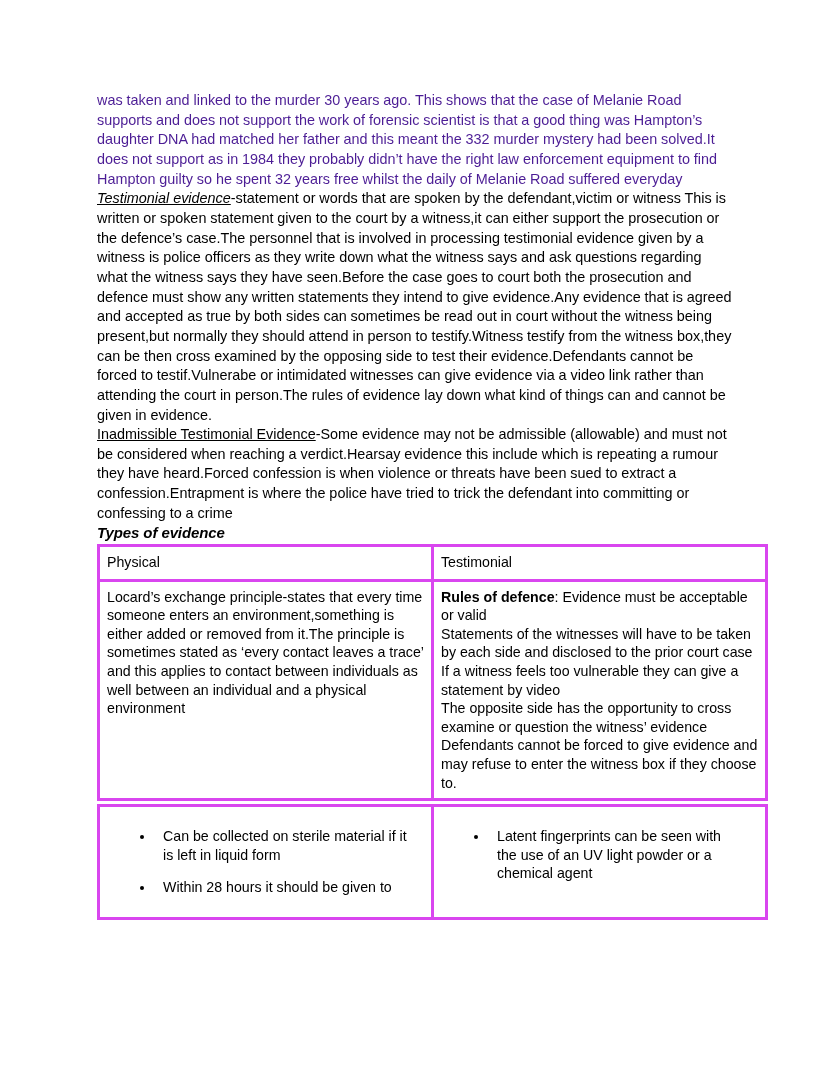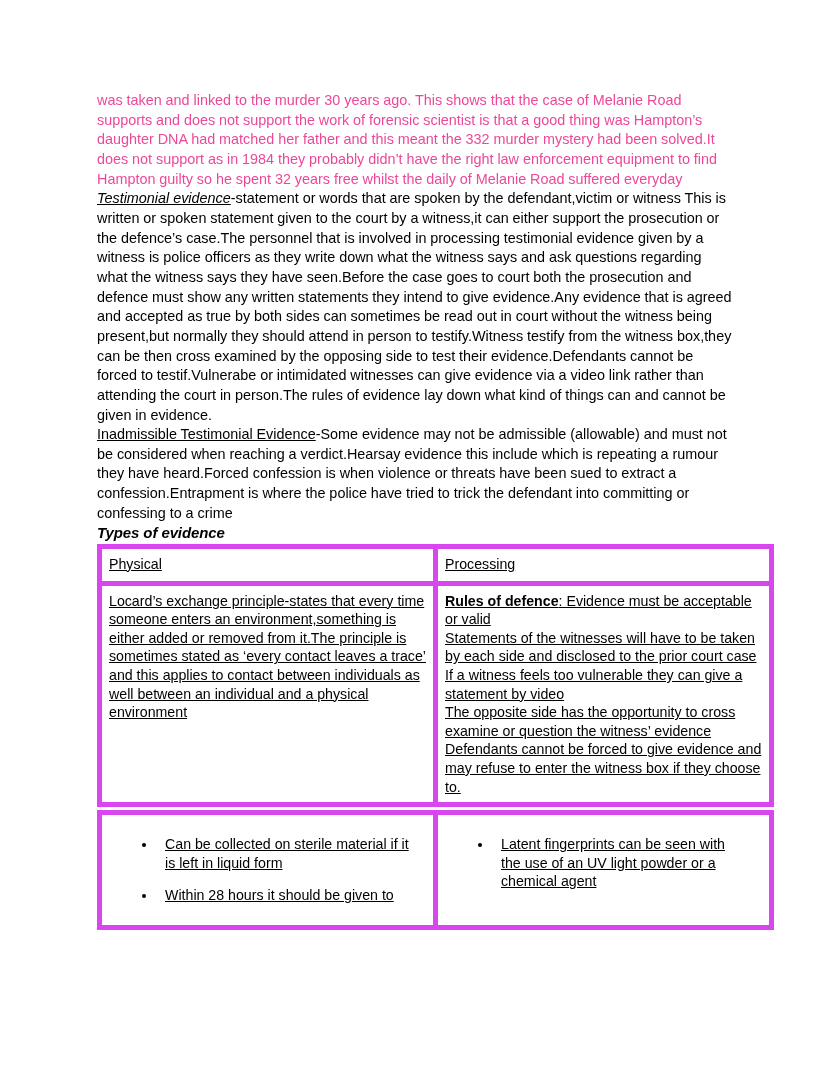--- a/index.html
+++ b/index.html
@@ -28,21 +28,21 @@
     width: 636px;
   }
   p.para {
     margin: 0;
     font-size: 14.4px;
     line-height: 19.65px;
     text-align: left;
     word-spacing: -0.1px;
   }
   p.para.red {
-    color: #ec4899;
+    color: #4c1d95;
   }
   .u {
     text-decoration: underline;
   }
   .iu {
     font-style: italic;
     text-decoration: underline;
     text-align: center;
   }
   .b {
@@ -56,26 +56,25 @@
     font-weight: bold;
     letter-spacing: -0.1px;
   }
   table.tbl {
     border-collapse: collapse;
     width: 634px;
     table-layout: fixed;
     margin: 1px 0 0 0;
   }
   table.tbl td {
-    border: 5px solid #d946ef;
+    border: 3px solid #d946ef;
     vertical-align: top;
     padding: 6px 7px 6px 7px;
     font-size: 14.2px;
     line-height: 18.6px;
-    text-decoration: underline;
   }
   table.tbl td.col-left  { width: 317px; }
   table.tbl td.col-right { width: 317px; }
   td.head-cell { height: 20px; padding-bottom: 9px; }
   .cell-lines > div { white-space: normal; }
   ul.bul {
     margin: 3px 0 2px 0;
     padding-left: 34px;
     list-style: disc;
   }
@@ -98,21 +97,21 @@
     <p class="para"><span class="iu">Testimonial evidence</span><span>-statement or words that are spoken by the defendant,victim or witness This is written or spoken statement given to the court by a witness,it can either support the prosecution or the defence’s case.The personnel that is involved in processing testimonial evidence given by a witness is police officers as they write down what the witness says and ask questions regarding what the witness says they have seen.Before the case goes to court both the prosecution and defence must show any written statements they intend to give evidence.Any evidence that is agreed and accepted as true by both sides can sometimes be read out in court without the witness being present,but normally they should attend in person to testify.Witness testify from the witness box,they can be then cross examined by the opposing side to test their evidence.Defendants cannot be forced to testif.Vulnerabe or intimidated witnesses can give evidence via a video link rather than attending the court in person.The rules of evidence lay down what kind of things can and cannot be given in evidence.</span></p>
 
     <p class="para"><span class="u">Inadmissible Testimonial Evidence</span><span>-Some evidence may not be admissible (allowable) and must not be considered when reaching a verdict.Hearsay evidence this include which is repeating a rumour they have heard.Forced confession is when violence or threats have been sued to extract a confession.Entrapment is where the police have tried to trick the defendant into committing or confessing to a crime</span></p>
 
     <p class="section-head">Types of evidence</p>
 
     <table class="tbl">
       <tbody>
           <tr>
         <td class="col-left head-cell">Physical</td>
-        <td class="col-right head-cell">Processing</td>
+        <td class="col-right head-cell">Testimonial</td>
       </tr>
       <tr>
         <td class="col-left">Locard’s exchange principle-states that every time someone enters an environment,something is either added or removed from it.The principle is sometimes stated as ‘every contact leaves a trace’ and this applies to contact between individuals as well between an individual and a physical environment</td>
         <td class="col-right">
           <div class="cell-lines">
             <div><span class="b">Rules of defence</span><span>: Evidence must be acceptable or valid</span></div>
             <div>Statements of the witnesses will have to be taken by each side and disclosed to the prior court case</div>
             <div>If a witness feels too vulnerable they can give a statement by video</div>
             <div>The opposite side has the opportunity to cross examine or question the witness’ evidence</div>
             <div>Defendants cannot be forced to give evidence and may refuse to enter the witness box if they choose to.</div>

